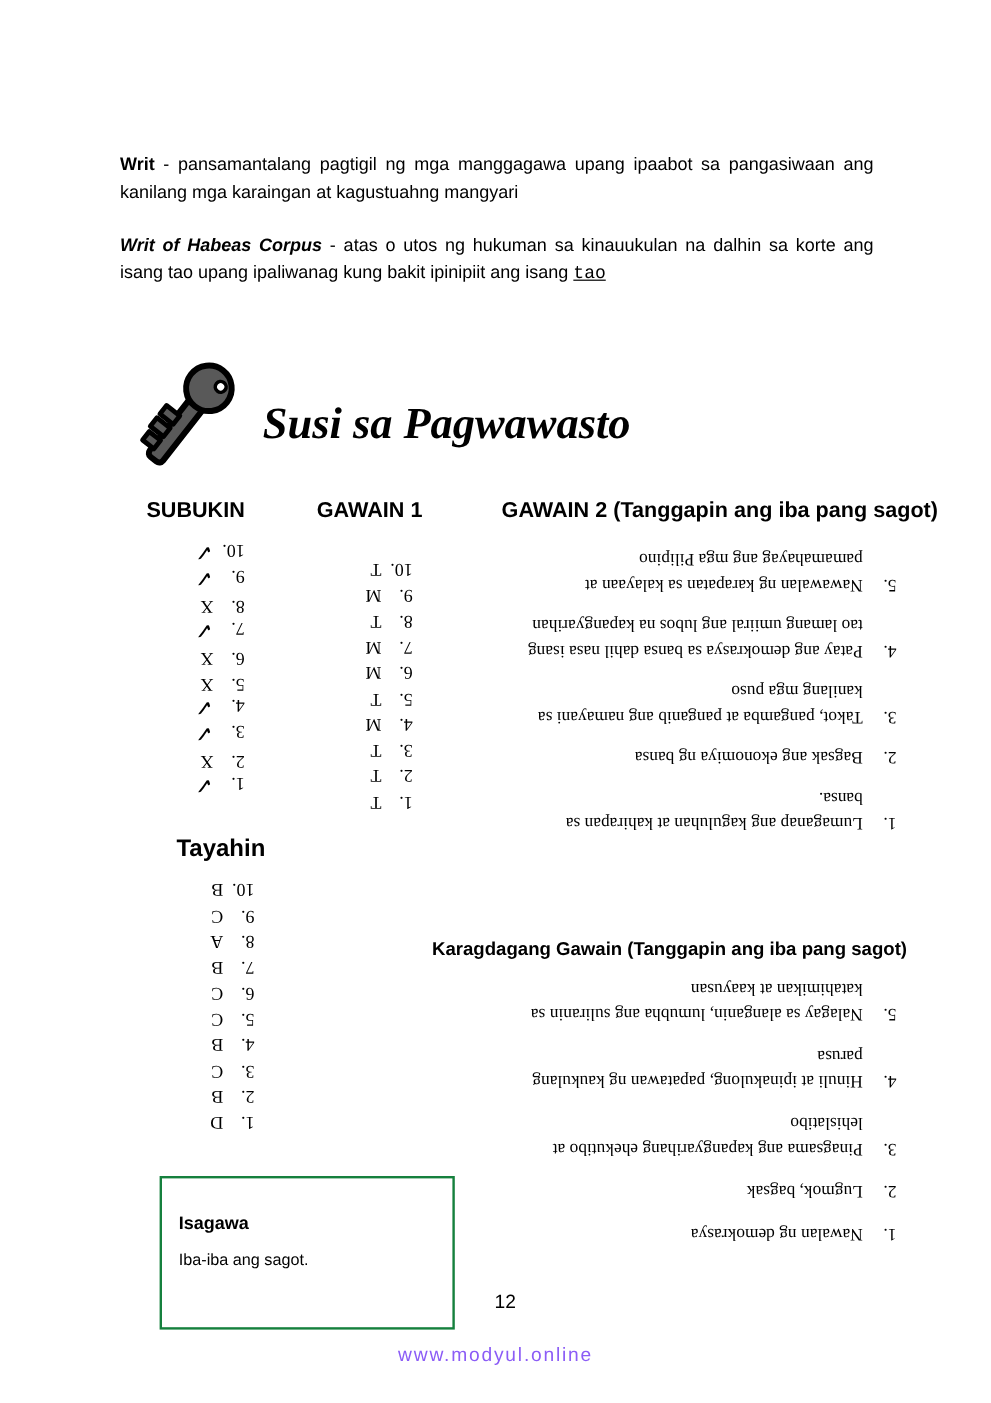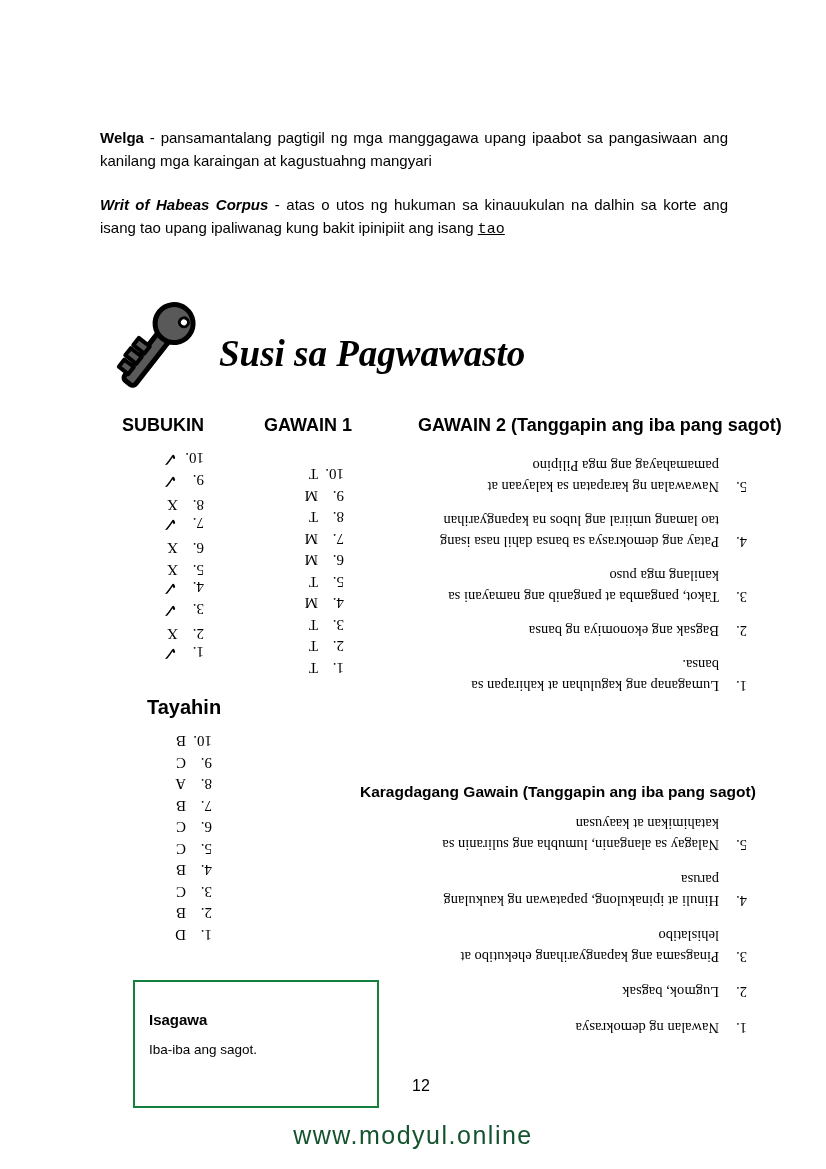--- a/index.html
+++ b/index.html
@@ -47,28 +47,28 @@
   .list-karagdagang{left:435px;top:814px;width:312px;line-height:20.5px;}
   .list-karagdagang .row{margin-bottom:15px;}
 
   
   .isagawa{left:133px;top:980px;width:214px;height:66px;border:2px solid #15803d;
            padding:29px 14px;}
   .isagawa .ihead{font-weight:bold;font-size:15px;}
   .isagawa .itext{font-size:13.5px;margin-top:14px;}
 
   .page-number{left:0;right:0;top:1077px;text-align:center;font-size:16px;padding-left:16px;}
-  .watermark{left:0;right:0;top:1121px;text-align:center;font-size:25px;
-             color:#14532d;letter-spacing:1.5px;}
+  .watermark{left:0;right:0;top:1121px;text-align:center;font-size:16px;
+             color:#8b5cf6;letter-spacing:1.5px;}
 </style>
 </head>
 <body>
 
 <div class="abs def" style="top:126px;">
-  <span class="term">Welga</span><span> - pansamantalang pagtigil ng mga manggagawa upang ipaabot sa pangasiwaan ang kanilang mga karaingan at kagustuahng mangyari</span>
+  <span class="term">Writ</span><span> - pansamantalang pagtigil ng mga manggagawa upang ipaabot sa pangasiwaan ang kanilang mga karaingan at kagustuahng mangyari</span>
 </div>
 <div class="abs def italic-term" style="top:193px;">
   <span class="term">Writ of Habeas Corpus</span><span> - atas o utos ng hukuman sa kinauukulan na dalhin sa korte ang isang tao upang ipaliwanag kung bakit ipinipiit ang isang </span><span class="und">tao</span>
 </div>
 
 <div class="abs key-wrap">
   <svg width="94" height="108" viewBox="0 0 94 108" xmlns="http://www.w3.org/2000/svg">
     <g transform="rotate(38 47 54)" stroke="#000" stroke-linejoin="round">
       <rect x="40" y="36" width="14" height="62" rx="4" fill="#595959" stroke-width="5"></rect>
       <rect x="28" y="56" width="14" height="9" fill="#595959" stroke-width="4"></rect>

